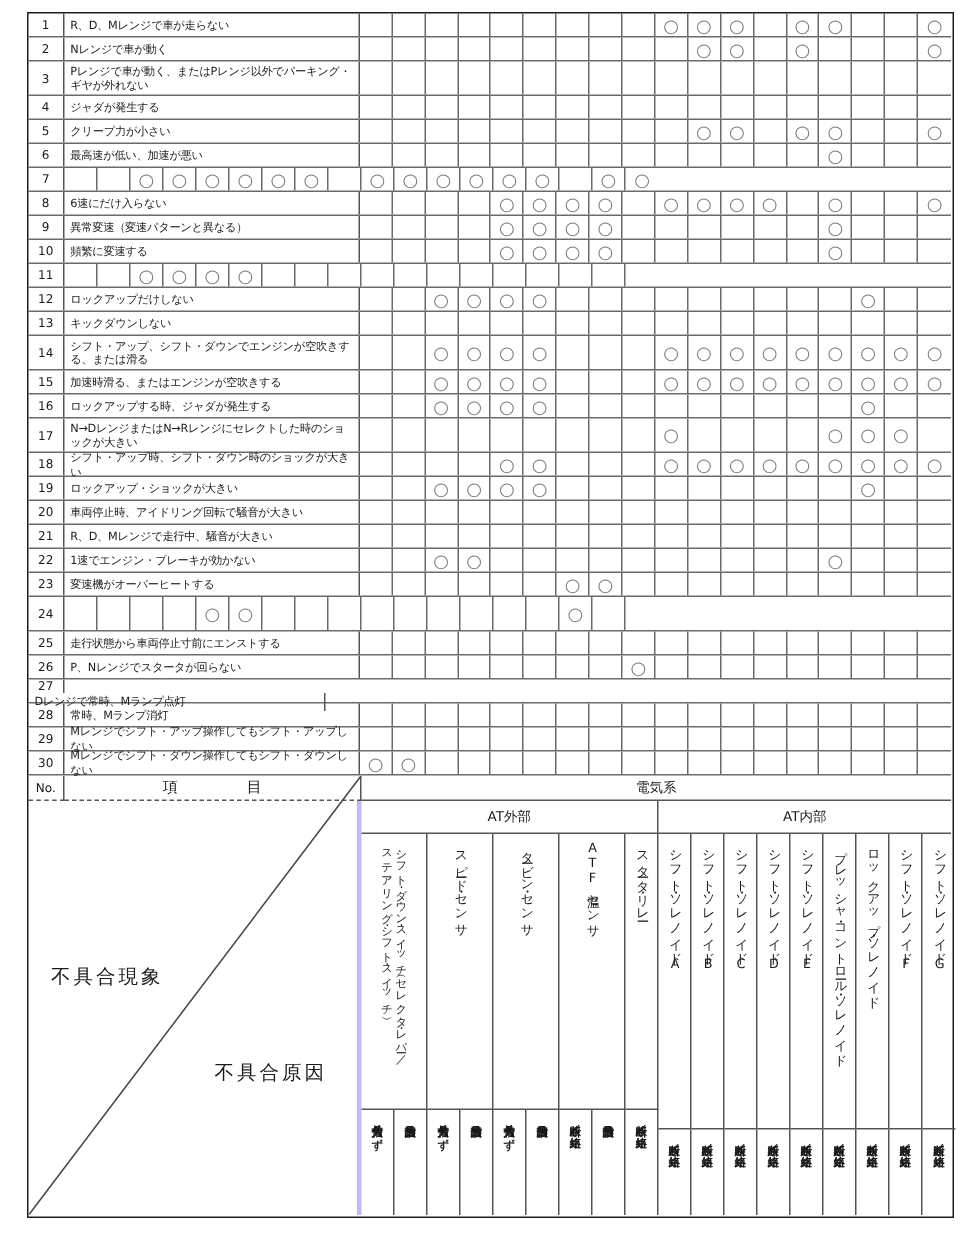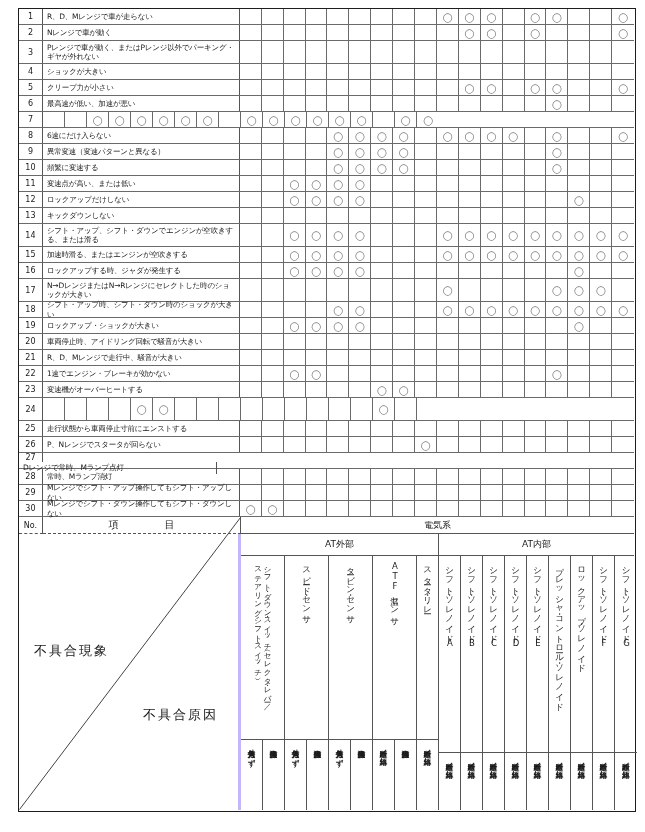--- a/index.html
+++ b/index.html
@@ -136,21 +136,21 @@
         <div class="mark-c"></div>
         <div class="mark-c"></div>
         <div class="mark-c"></div>
         <div class="mark-c"></div>
         <div class="mark-c"></div>
         <div class="mark-c"></div>
         <div class="mark-c"></div>
       </div>
       <div class="mrow" style="height: 16px;">
         <div class="no-c">4</div>
-        <div class="item-c">ショックが大きい</div>
+        <div class="item-c">ジャダが発生する</div>
         <div class="mark-c"></div>
         <div class="mark-c"></div>
         <div class="mark-c"></div>
         <div class="mark-c"></div>
         <div class="mark-c"></div>
         <div class="mark-c"></div>
         <div class="mark-c"></div>
         <div class="mark-c"></div>
         <div class="mark-c"></div>
         <div class="mark-c"></div>
@@ -369,21 +369,20 @@
         <div class="mark-c"></div>
         <div class="mark-c">
           <span class="circ">○</span>
         </div>
         <div class="mark-c"></div>
         <div class="mark-c"></div>
         <div class="mark-c"></div>
       </div>
       <div class="mrow" style="height: 16px;">
         <div class="no-c">11</div>
-        <div class="item-c">変速点が高い、または低い</div>
         <div class="mark-c"></div>
         <div class="mark-c"></div>
         <div class="mark-c">
           <span class="circ">○</span>
         </div>
         <div class="mark-c">
           <span class="circ">○</span>
         </div>
         <div class="mark-c">
           <span class="circ">○</span>

